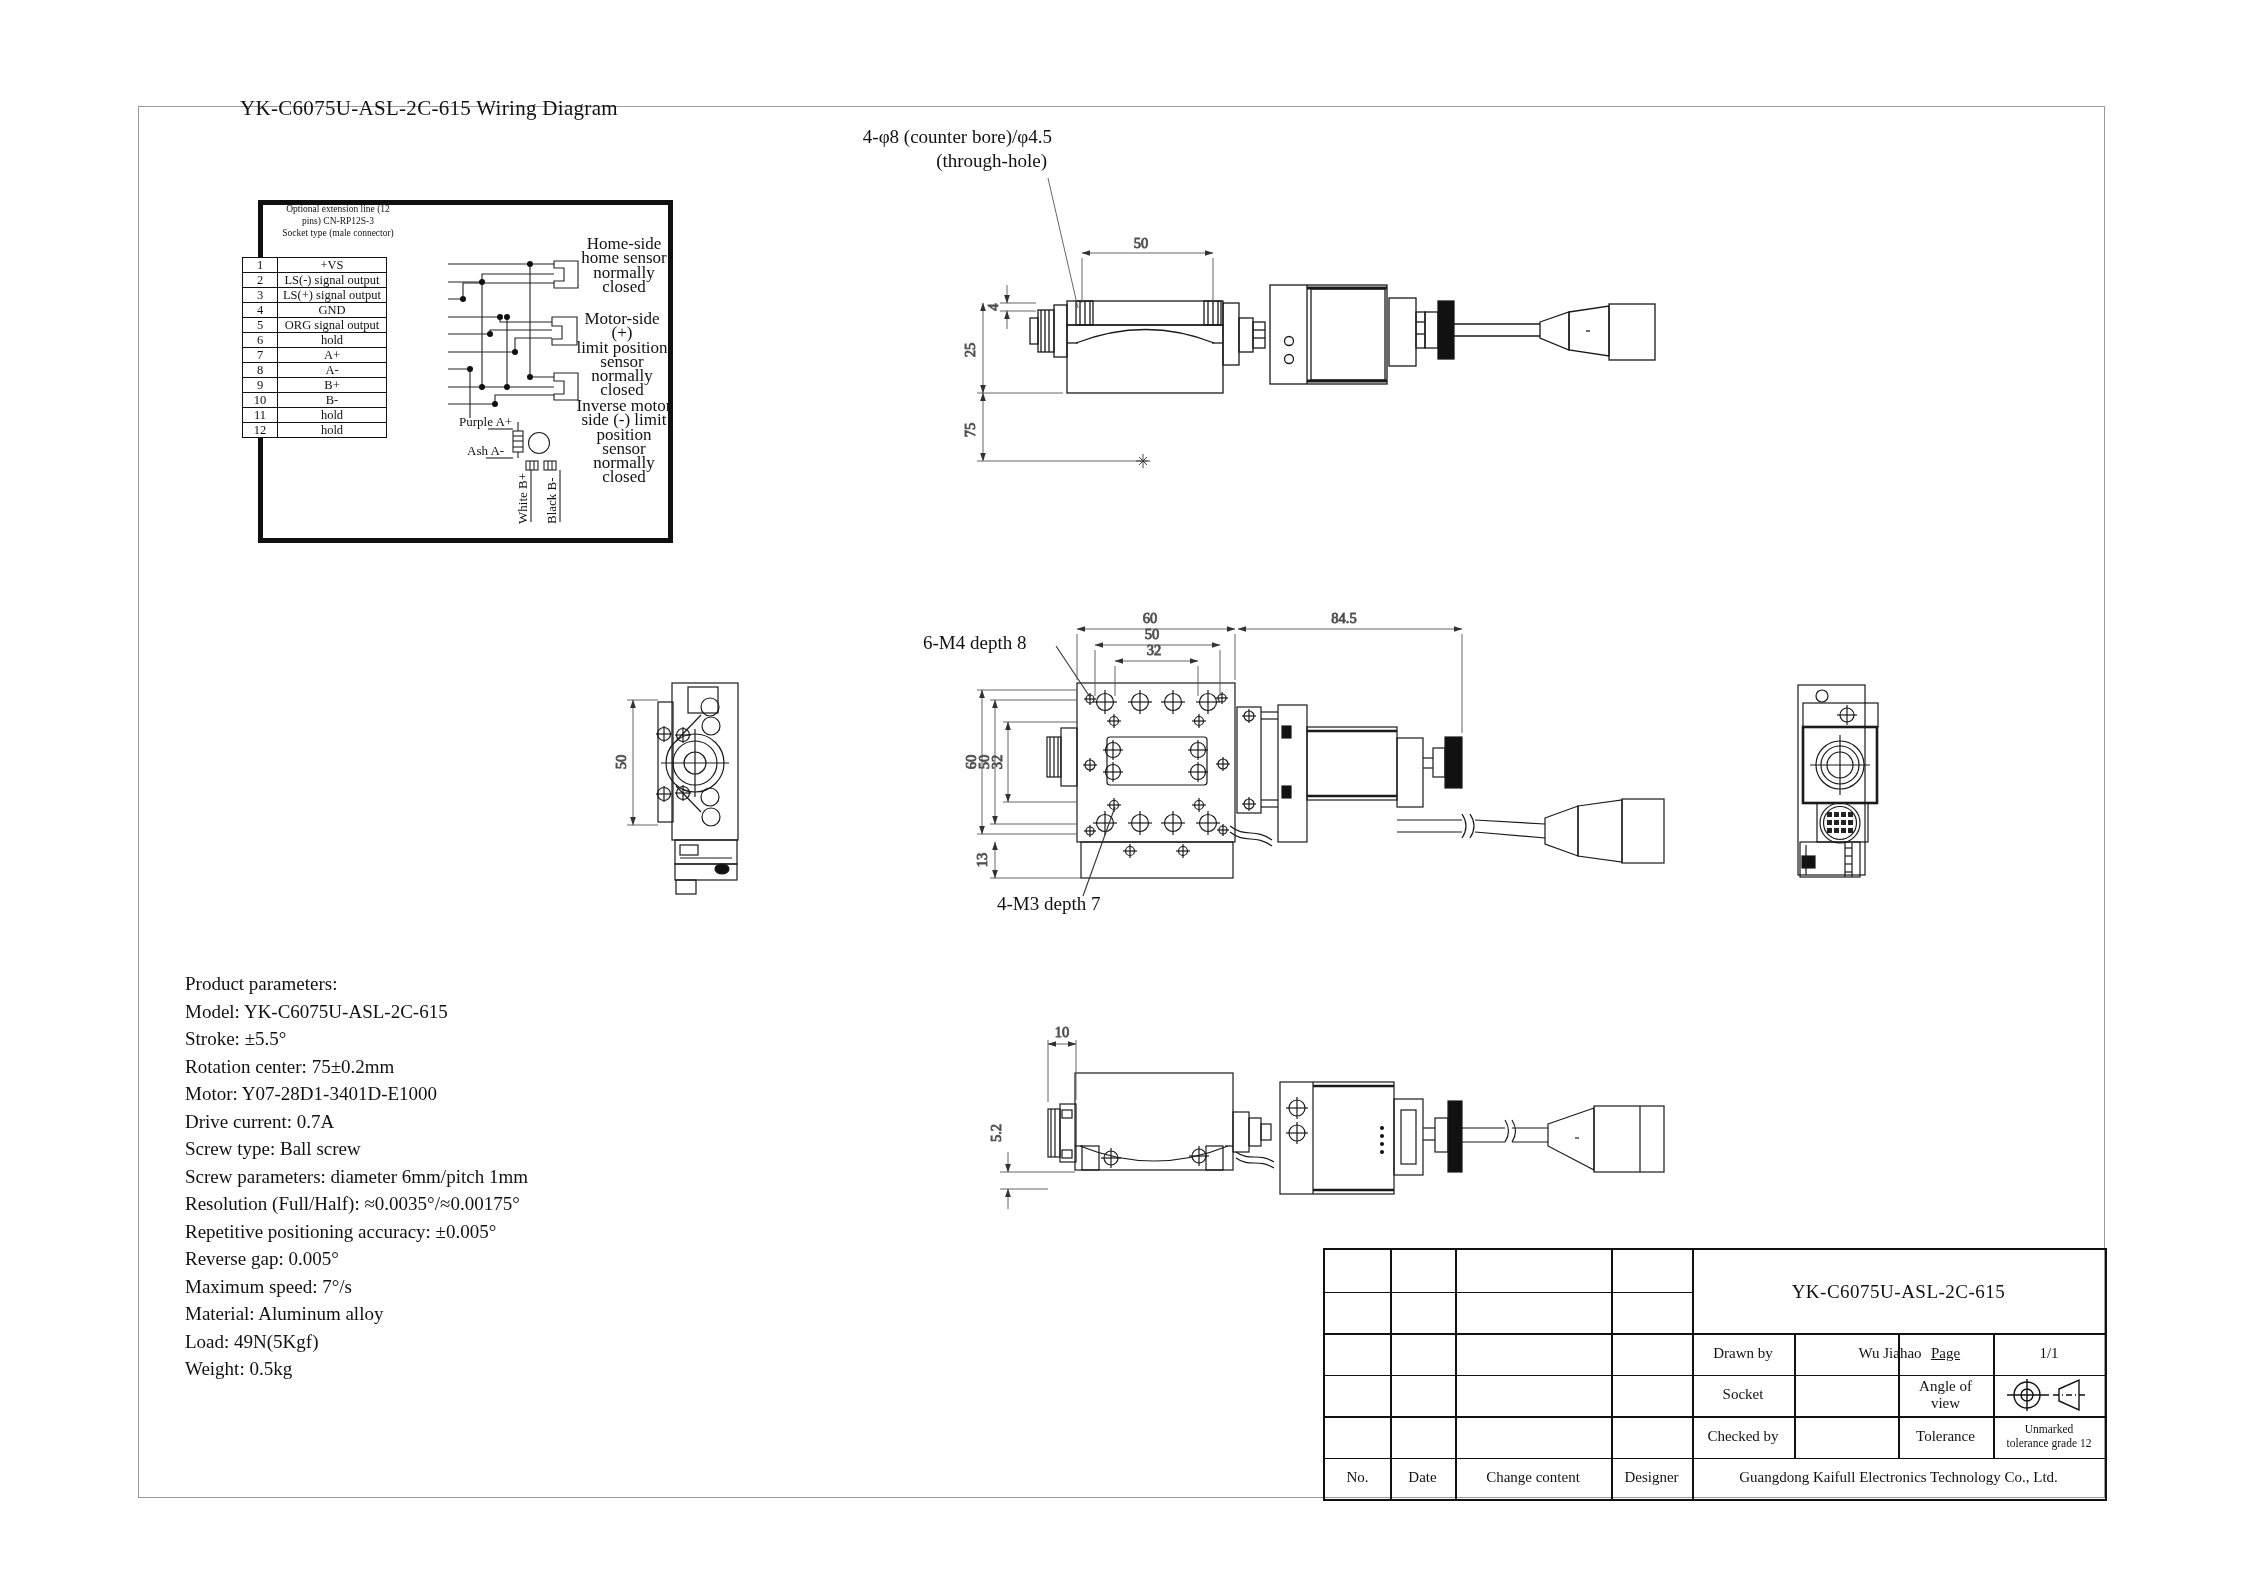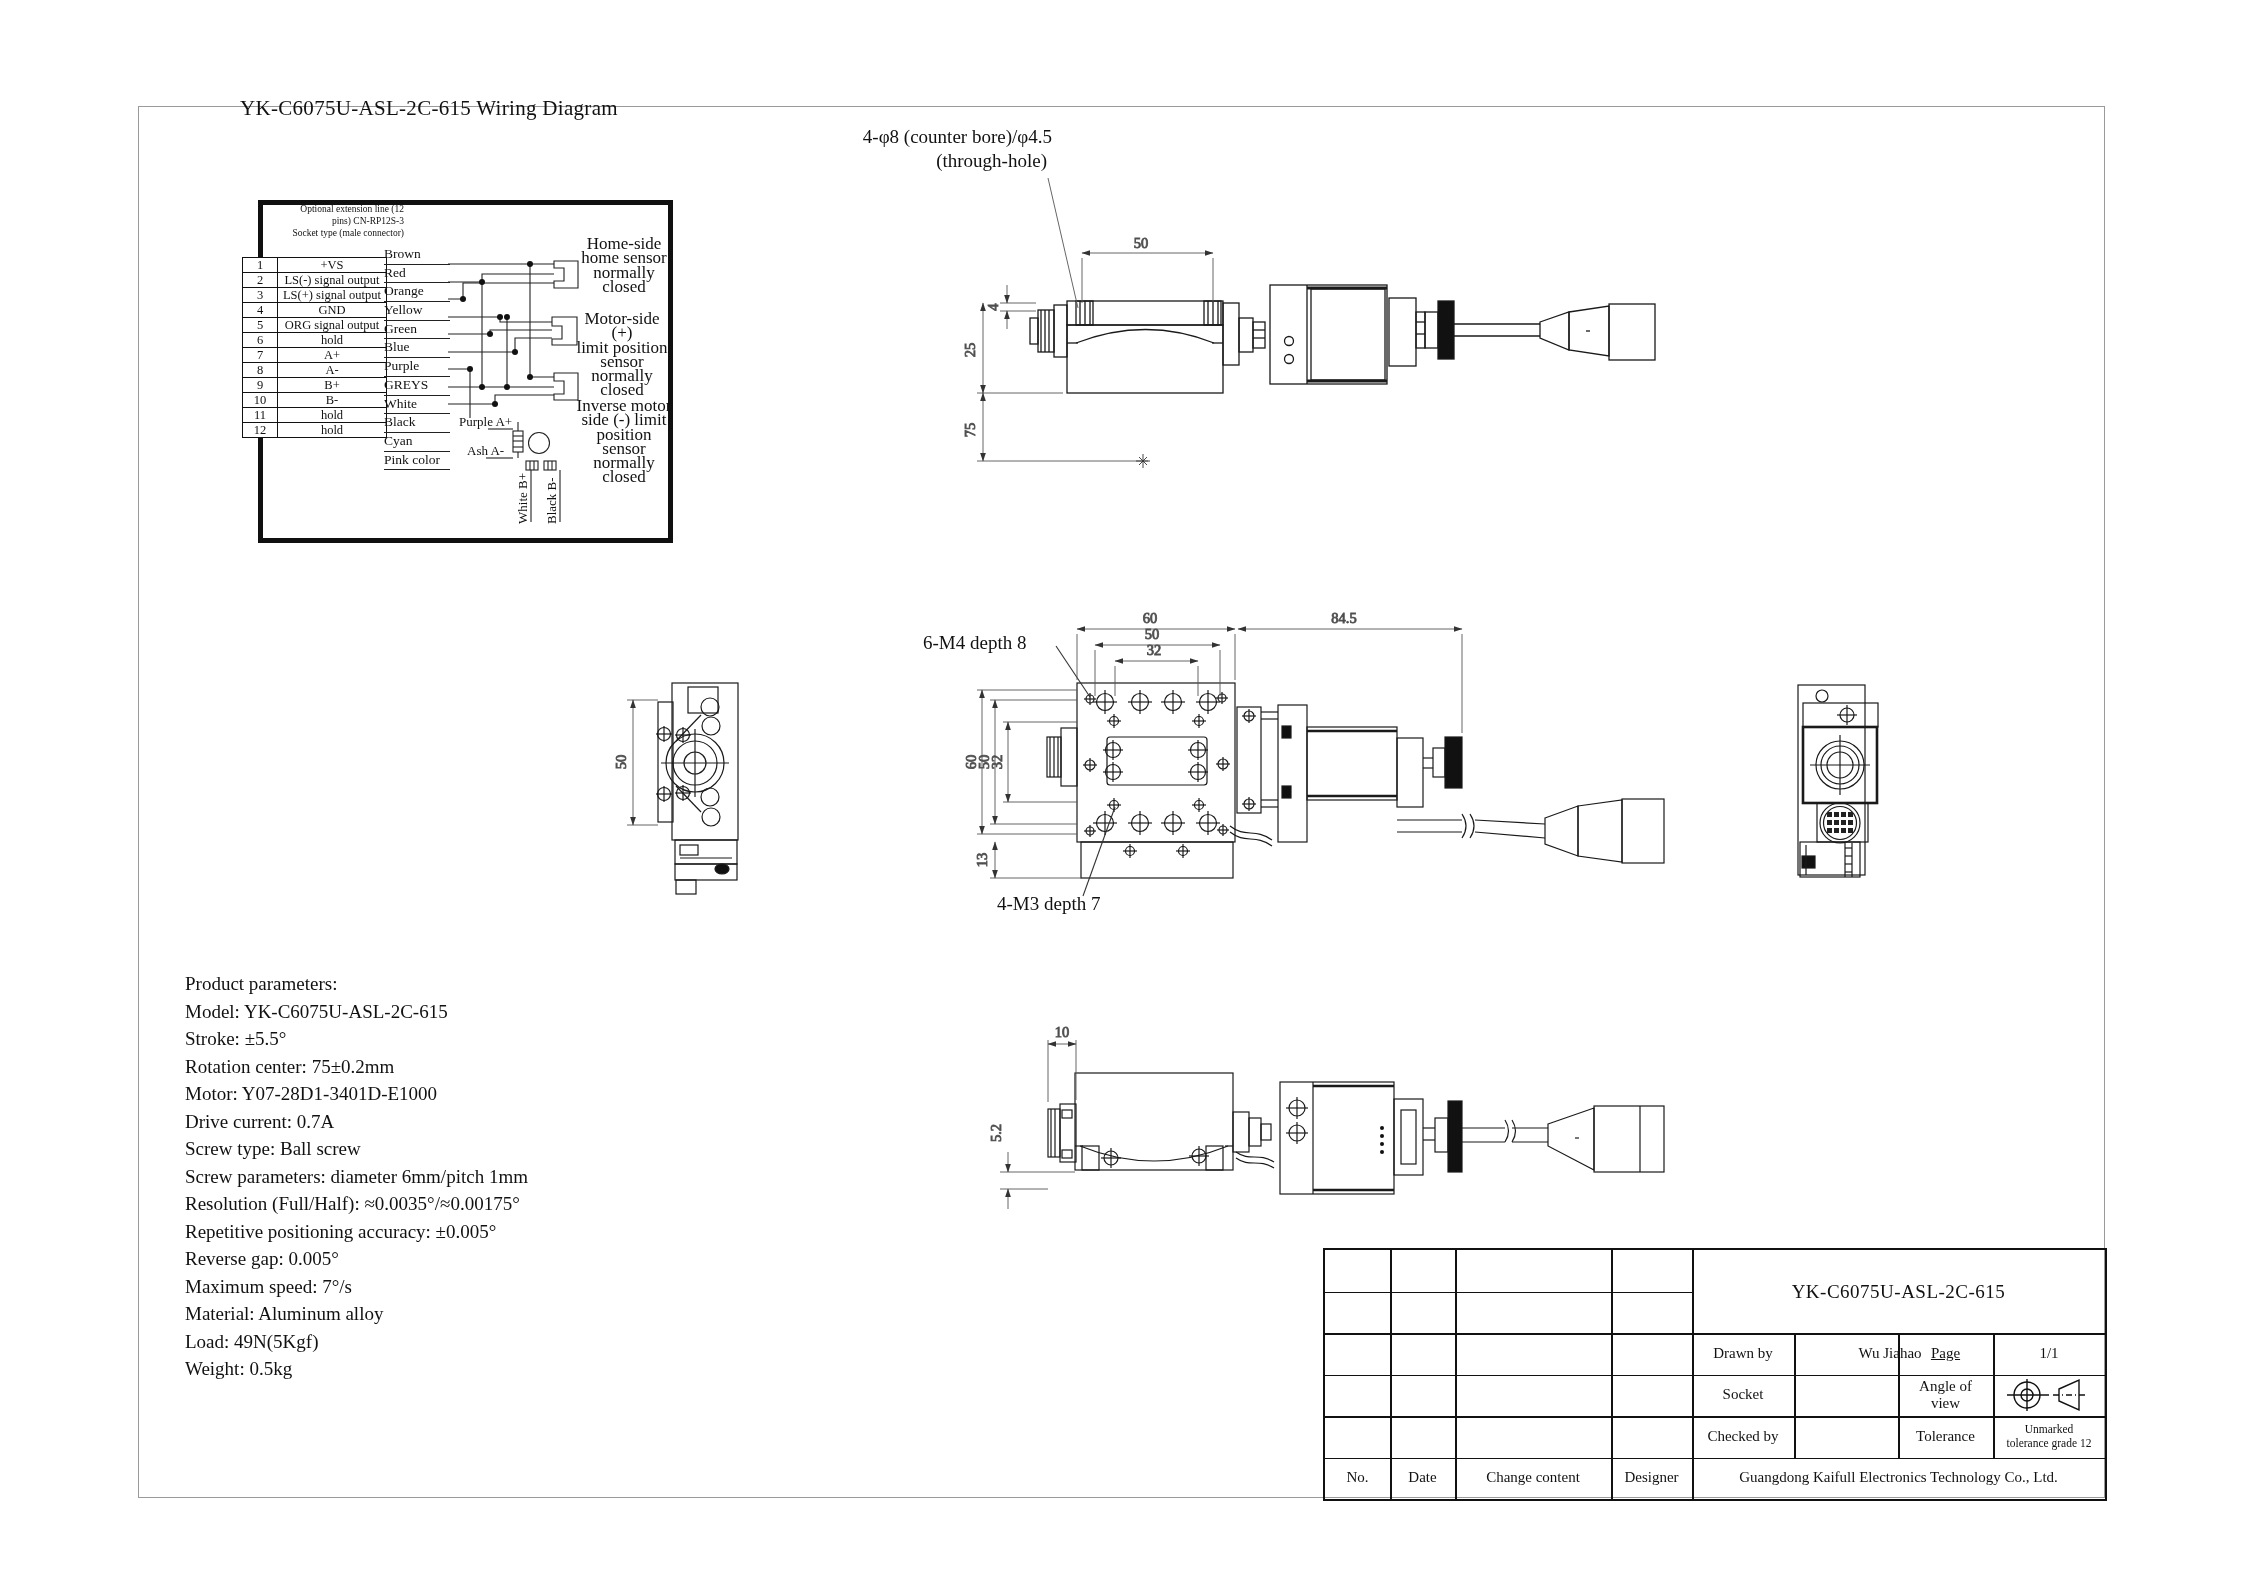--- a/index.html
+++ b/index.html
@@ -3,21 +3,21 @@
 <meta charset="utf-8">
 <style>
   html,body{margin:0;padding:0;background:#fff;}
   #page{position:relative;width:2245px;height:1588px;background:#ffffff;overflow:hidden;
         font-family:"Liberation Serif","DejaVu Serif",serif;color:#111;}
   .abs{position:absolute;}
   #border-rect{left:138px;top:106px;width:1965px;height:1390px;border:1px solid #9a9a9a;}
   #main-title{left:240px;top:96px;width:420px;text-align:left;font-size:21px;letter-spacing:.3px;}
   
   #wiring-box{left:258px;top:200px;width:405px;height:333px;border:5px solid #101010;}
-  #wiring-header{left:272px;top:203px;width:132px;font-size:9.5px;line-height:12px;text-align:right;white-space:pre-line;}
+  #wiring-header{left:272px;top:203px;width:132px;font-size:9.5px;line-height:12px;text-align:center;white-space:pre-line;}
   #pin-table{left:242px;top:257px;border-collapse:collapse;background:#fff;font-size:12.5px;}
   #pin-table td{border:1.6px solid #111;padding:0 2px;line-height:1.12;text-align:center;}
   #pin-table td.pin-no{width:30px;}
   #pin-table td.pin-label{width:104px;}
   #wire-colors{left:384px;top:246px;width:66px;}
   .color-item{height:17.7px;font-size:13.5px;line-height:16px;border-bottom:1.2px solid #222;}
   .sensor-label{font-size:17px;line-height:14.3px;text-align:center;white-space:pre-line;}
   #sensor-1{left:578px;top:237px;width:92px;}
   #sensor-2{left:572px;top:312px;width:100px;}
   #sensor-3{left:576px;top:399px;width:96px;}
@@ -114,47 +114,20 @@
         </tr>
 
         <tr>
           <td class="pin-no">12</td>
           <td class="pin-label">hold</td>
         </tr>
 
     </tbody>
   </table>
 
-  <div id="wire-colors" class="abs">
-
-      <div class="color-item">Brown</div>
-
-      <div class="color-item">Red</div>
-
-      <div class="color-item">Orange</div>
-
-      <div class="color-item">Yellow</div>
-
-      <div class="color-item">Green</div>
-
-      <div class="color-item">Blue</div>
-
-      <div class="color-item">Purple</div>
-
-      <div class="color-item">GREYS</div>
-
-      <div class="color-item">White</div>
-
-      <div class="color-item">Black</div>
-
-      <div class="color-item">Cyan</div>
-
-      <div class="color-item">Pink color</div>
-
-  </div>
 
   <div id="sensor-1" class="abs sensor-label">Home-side
 home sensor
 normally
 closed</div>
   <div id="sensor-2" class="abs sensor-label">Motor-side (+)
 limit position
 sensor normally
 closed</div>
   <div id="sensor-3" class="abs sensor-label">Inverse motor

